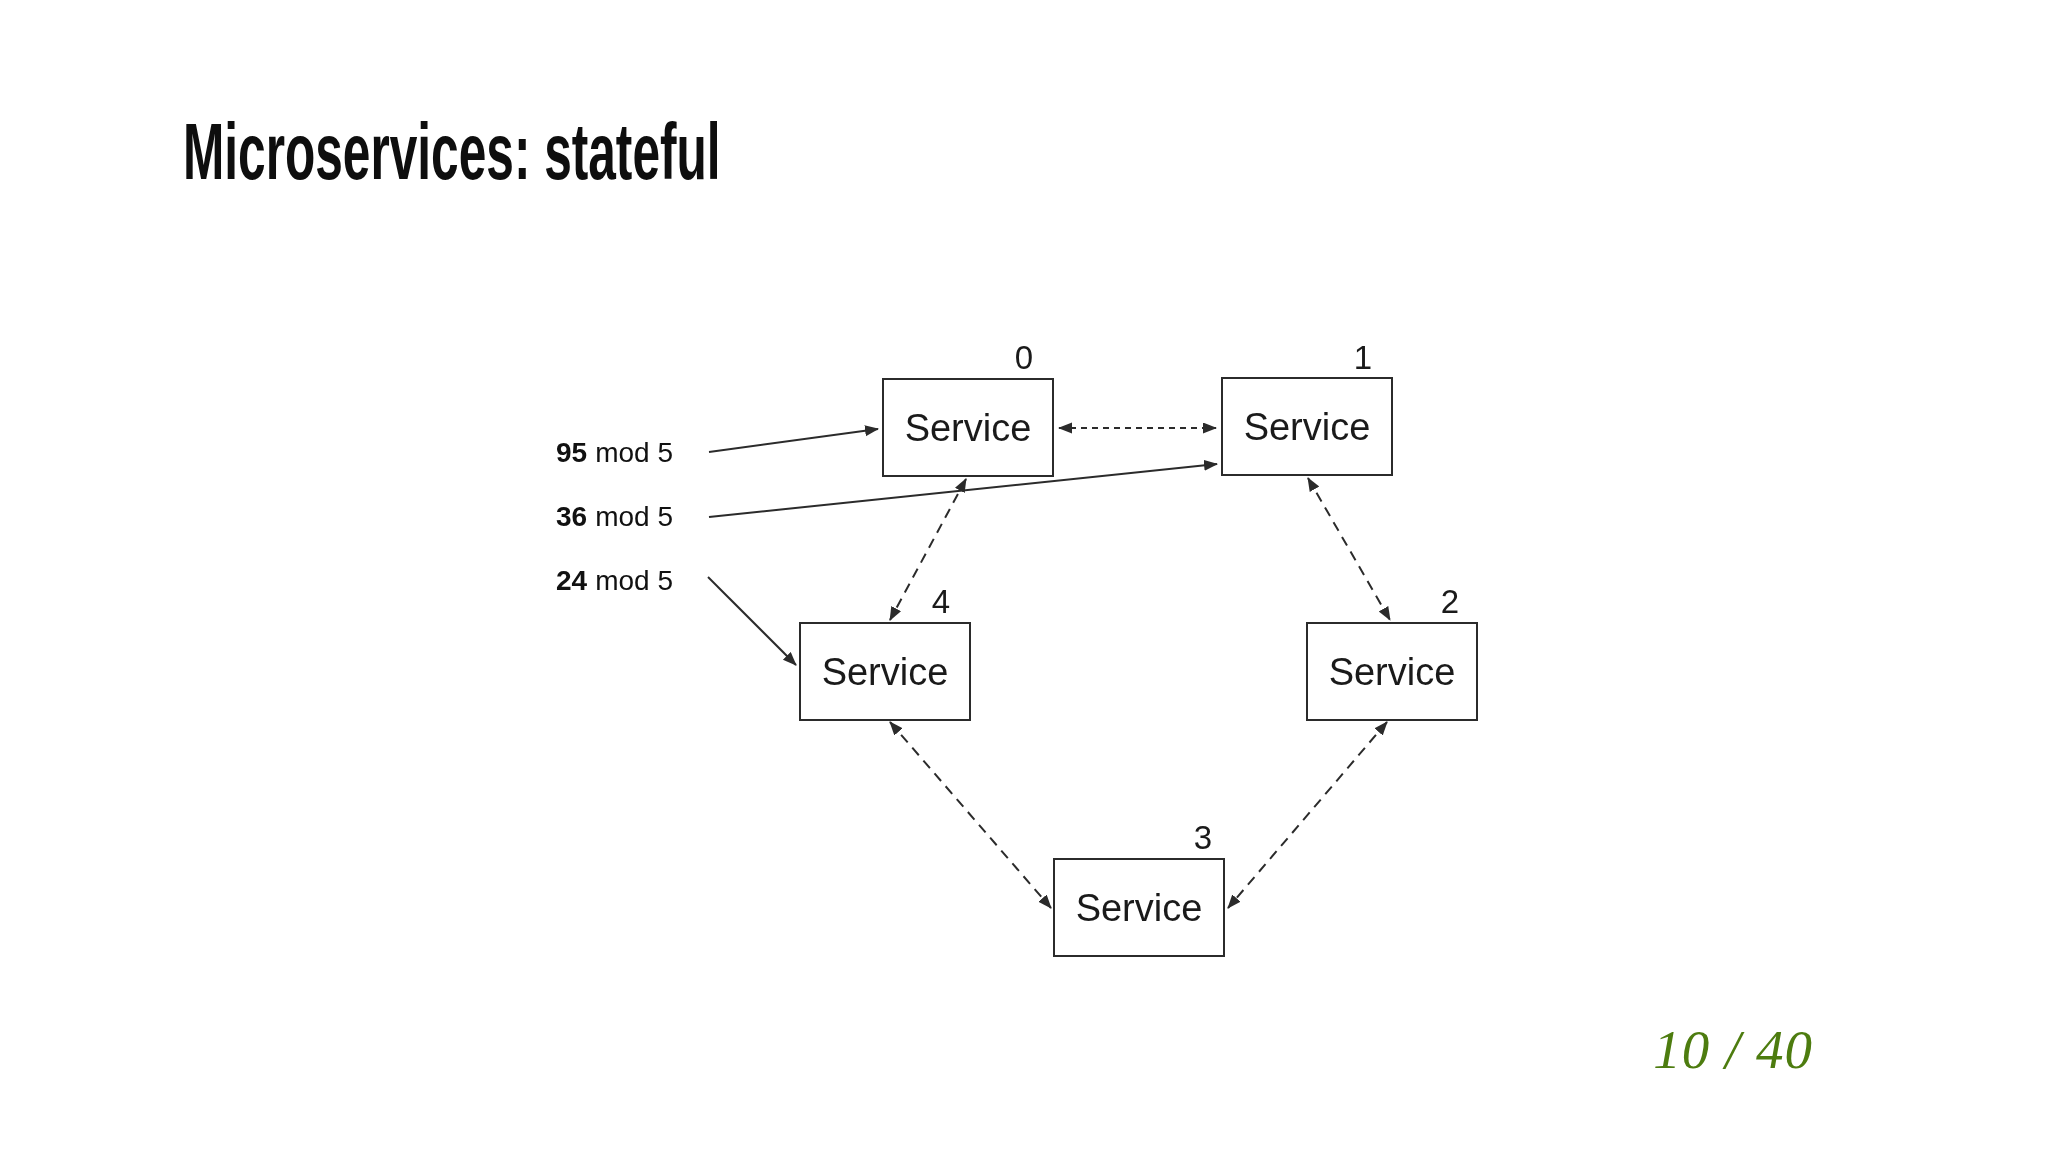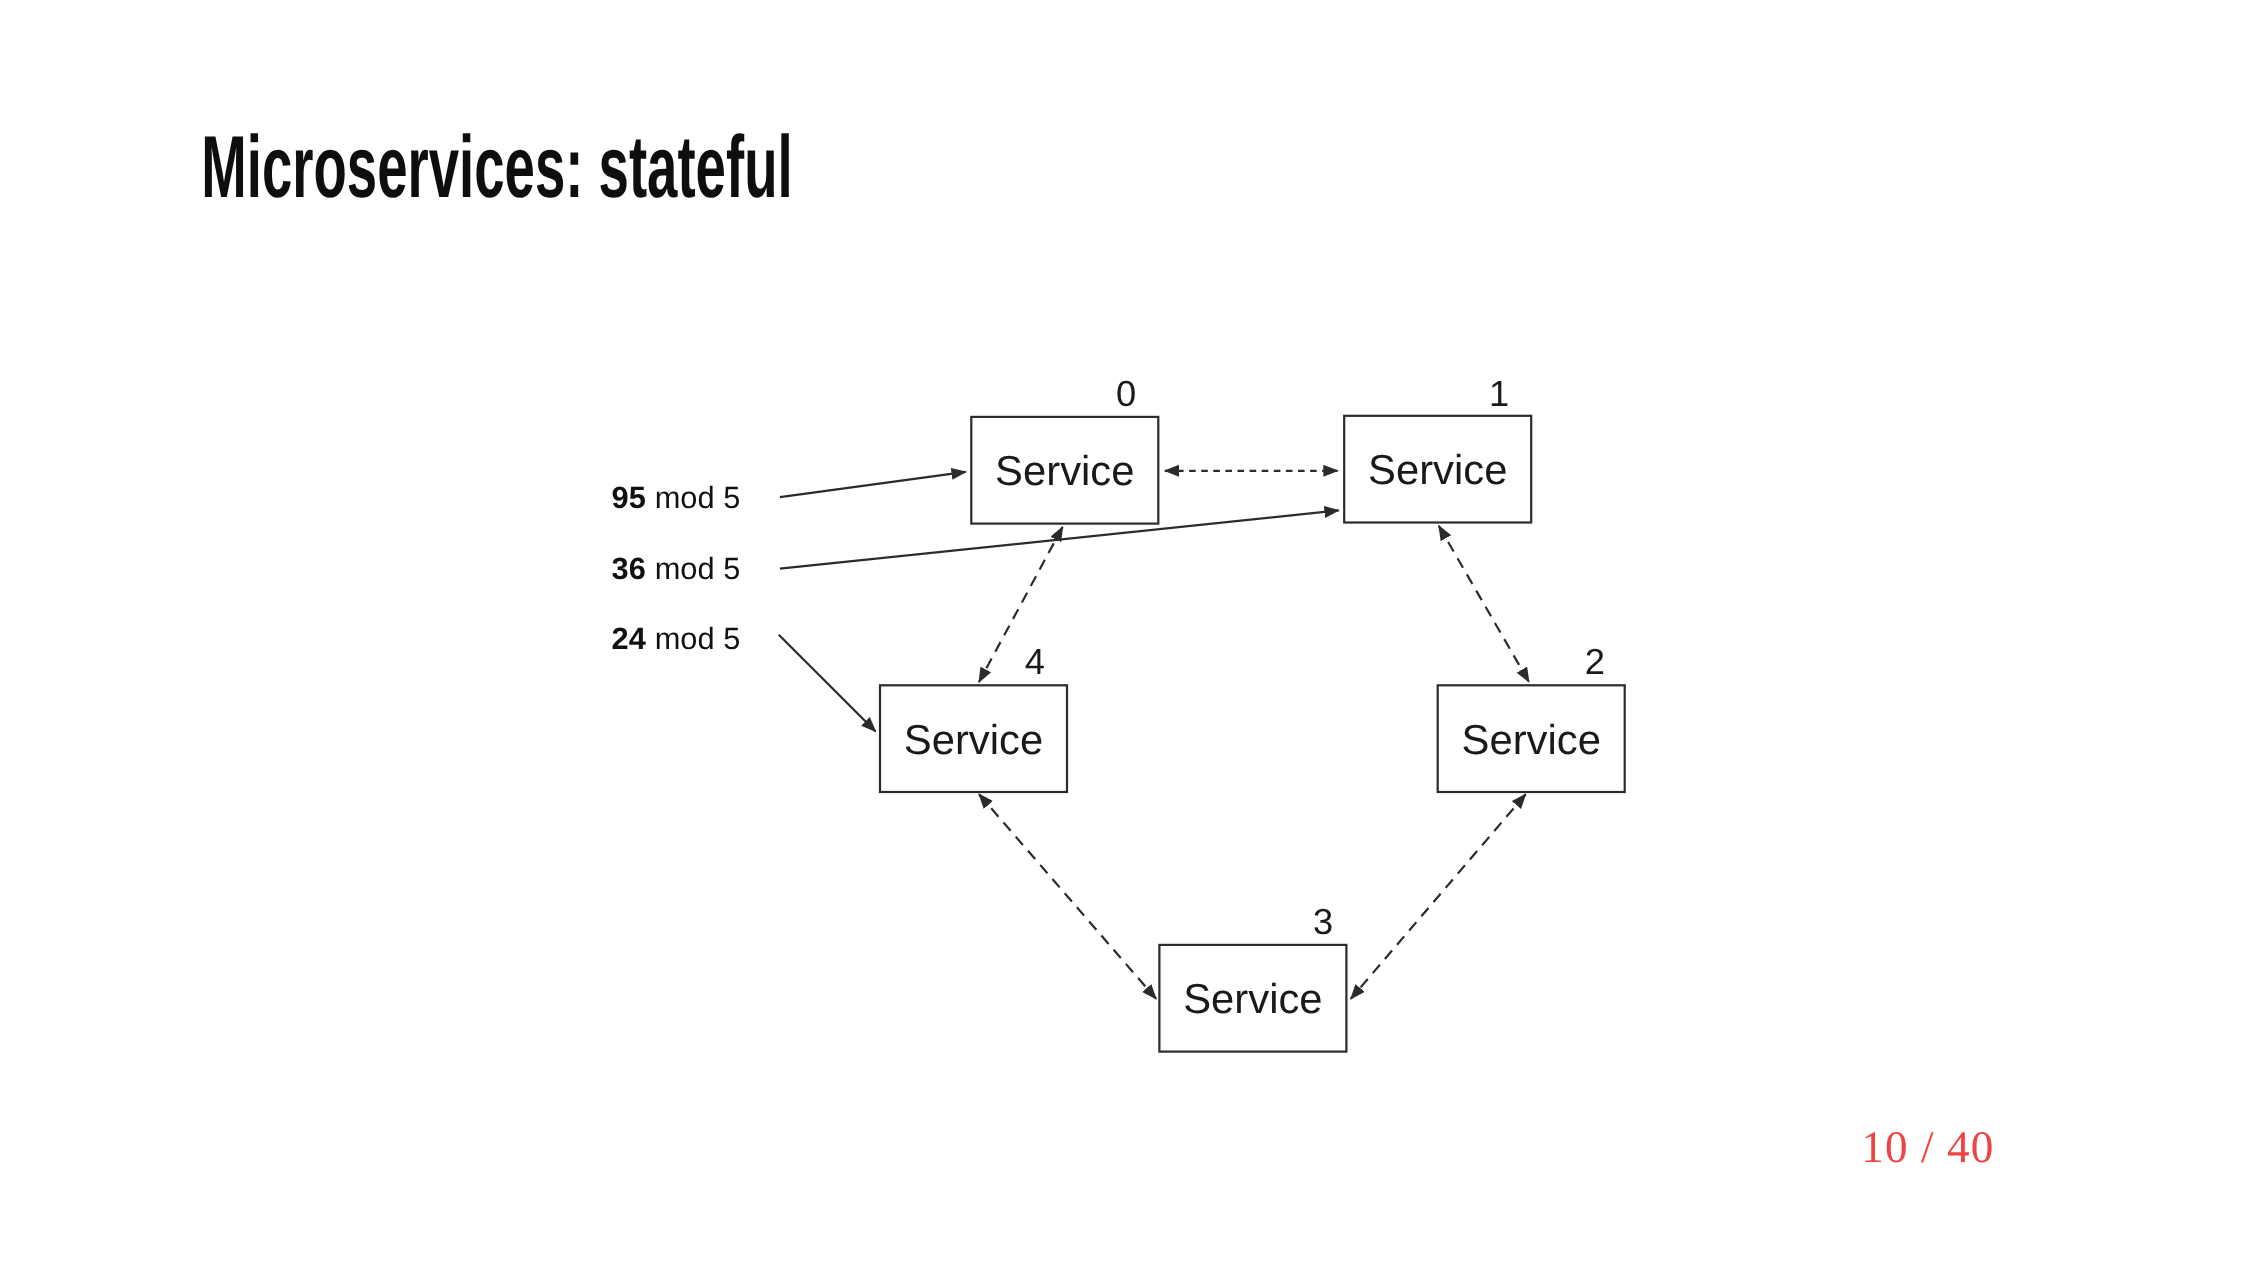--- a/index.html
+++ b/index.html
@@ -26,23 +26,24 @@
     line-height: 1.1;
     white-space: nowrap;
     transform: scaleX(0.62);
     transform-origin: left top;
   }
   .page-indicator {
     position: absolute;
     right: 103px;
     top: 1018px;
     font-family: "Liberation Serif", serif;
-    font-size: 41px;
-    color: #ef4444;
+    font-size: 55px;
+    color: #4d7c0f;
     letter-spacing: 1px;
+    font-style: italic;
   }
   svg#diagram {
     position: absolute;
     left: 0;
     top: 0;
   }
   .node-box {
     fill: #ffffff;
     stroke: #2b2b2b;
     stroke-width: 2;

